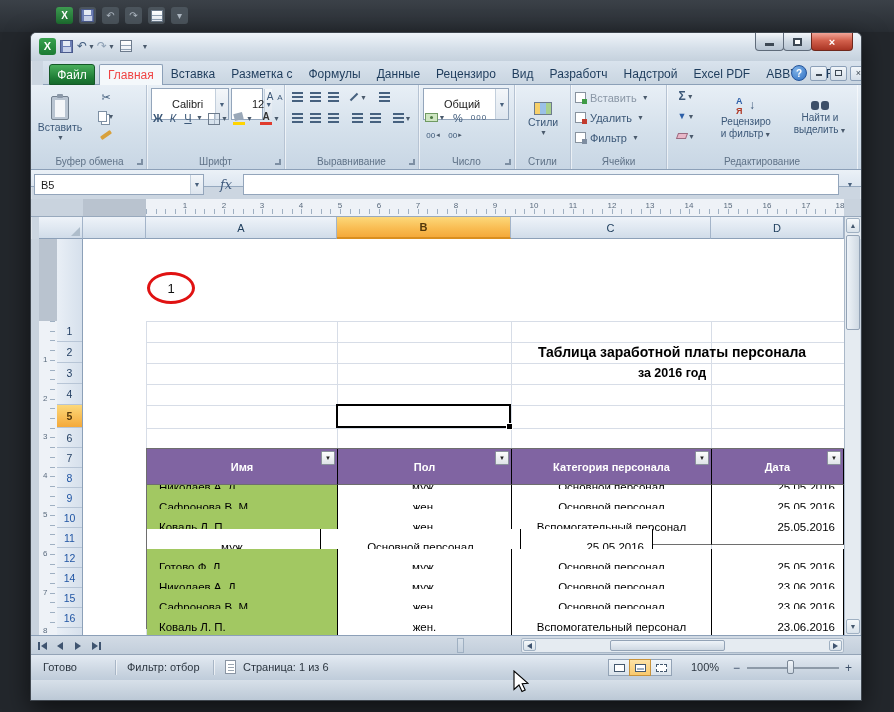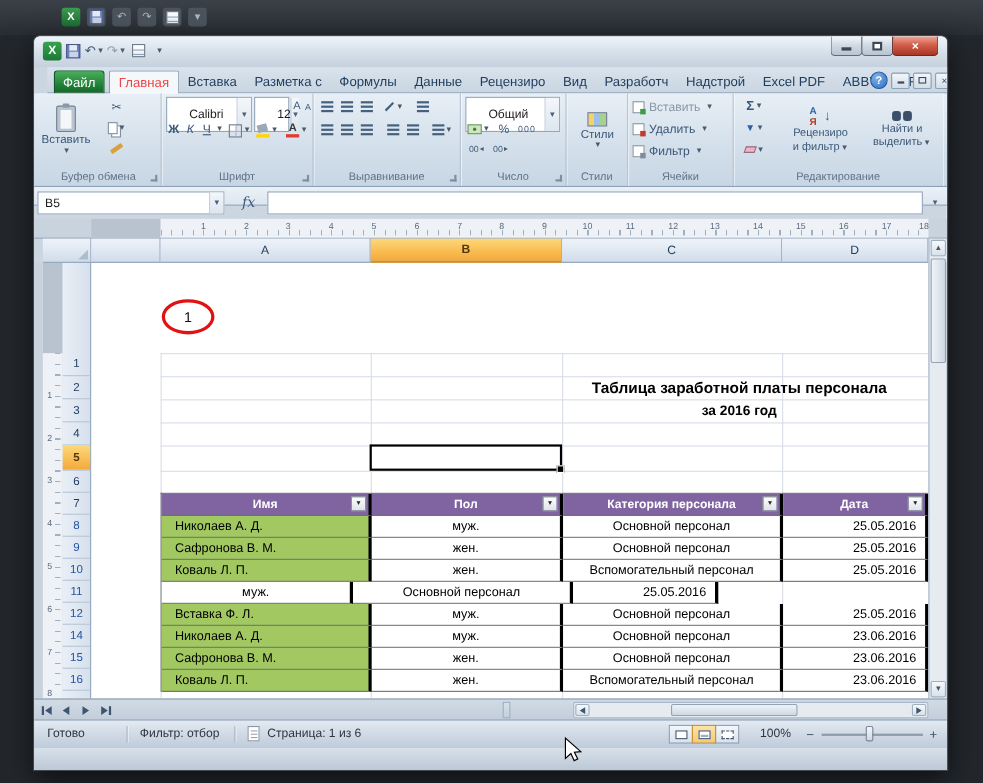--- a/index.html
+++ b/index.html
@@ -118,21 +118,21 @@
 .rh.sel{background:linear-gradient(#fcd87a,#f4a93a);font-weight:bold;color:#54380b}
 .page{position:absolute;left:52px;top:0;width:761px;height:396px;background:#fff}
 .gv{position:absolute;top:82px;bottom:0;width:1px;background:#d7dde7}
 .gh{position:absolute;left:63px;right:0;height:1px;background:#d7dde7}
 .pagenum{position:absolute;left:64px;top:33px;width:48px;height:32px;border:3px solid #e01212;border-radius:24px / 16px;display:flex;align-items:center;justify-content:center}
 .pagenum span{font-size:13px;color:#111}
 .ptitle{position:absolute;left:329px;top:103px;width:520px;height:21px;line-height:21px;text-align:center;font-weight:bold;font-size:14px;color:#000}
 .psub{position:absolute;left:329px;top:124px;width:520px;height:21px;line-height:21px;text-align:center;font-weight:bold;font-size:12.5px;color:#000}
 .xtable{position:absolute;left:63px;top:209px;width:698px;border-left:1px solid #6e6e6e;border-top:1px solid #6e6e6e}
 .trow{display:flex;height:20px}
-.cell{border-right:3px solid #000000;border-bottom:1px solid #6e6e6e;height:20px}
+.cell{border-right:1px solid #000000;border-bottom:1px solid #6e6e6e;height:36px}
 .c1{width:191px}.c2{width:174px}.c3{width:200px}.c4{width:132px}
 .th{background:#8064a2;color:#fff;font-weight:bold;font-size:11px;display:flex;align-items:center;justify-content:center;position:relative}
 .fbtn{position:absolute;right:2px;top:2px;width:14px;height:14px;background:linear-gradient(#fdfdfd,#dfe3e8);border:1px solid #8a929c;display:flex;align-items:center;justify-content:center;font-size:6px;color:#222;border-radius:1px}
 .td{font-size:11.5px;color:#000;display:flex;align-items:center;background:#fff}
 .td.name{background:#a2c862;padding-left:12px}
 .td.center{justify-content:center}
 .td.right{justify-content:flex-end;padding-right:8px}
 .selcell{position:absolute;left:253px;top:165px;width:175px;height:24px;border:2px solid #000}
 .selcell::after{content:"";position:absolute;right:-4px;bottom:-4px;width:5px;height:5px;background:#000;border:1px solid #fff}
 
@@ -552,21 +552,21 @@
           <div class="cell c2 td center">жен.</div>
           <div class="cell c3 td center">Вспомогательный персонал</div>
           <div class="cell c4 td right">25.05.2016</div>
         </div>
         <div class="trow">
           <div class="cell c2 td center">муж.</div>
           <div class="cell c3 td center">Основной персонал</div>
           <div class="cell c4 td right">25.05.2016</div>
         </div>
         <div class="trow">
-          <div class="cell c1 td name">Вставка Ф. Л.</div>
+          <div class="cell c1 td name">Готово Ф. Л.</div>
           <div class="cell c2 td center">муж.</div>
           <div class="cell c3 td center">Основной персонал</div>
           <div class="cell c4 td right">25.05.2016</div>
         </div>
         <div class="trow">
           <div class="cell c1 td name">Николаев А. Д.</div>
           <div class="cell c2 td center">муж.</div>
           <div class="cell c3 td center">Основной персонал</div>
           <div class="cell c4 td right">23.06.2016</div>
         </div>

